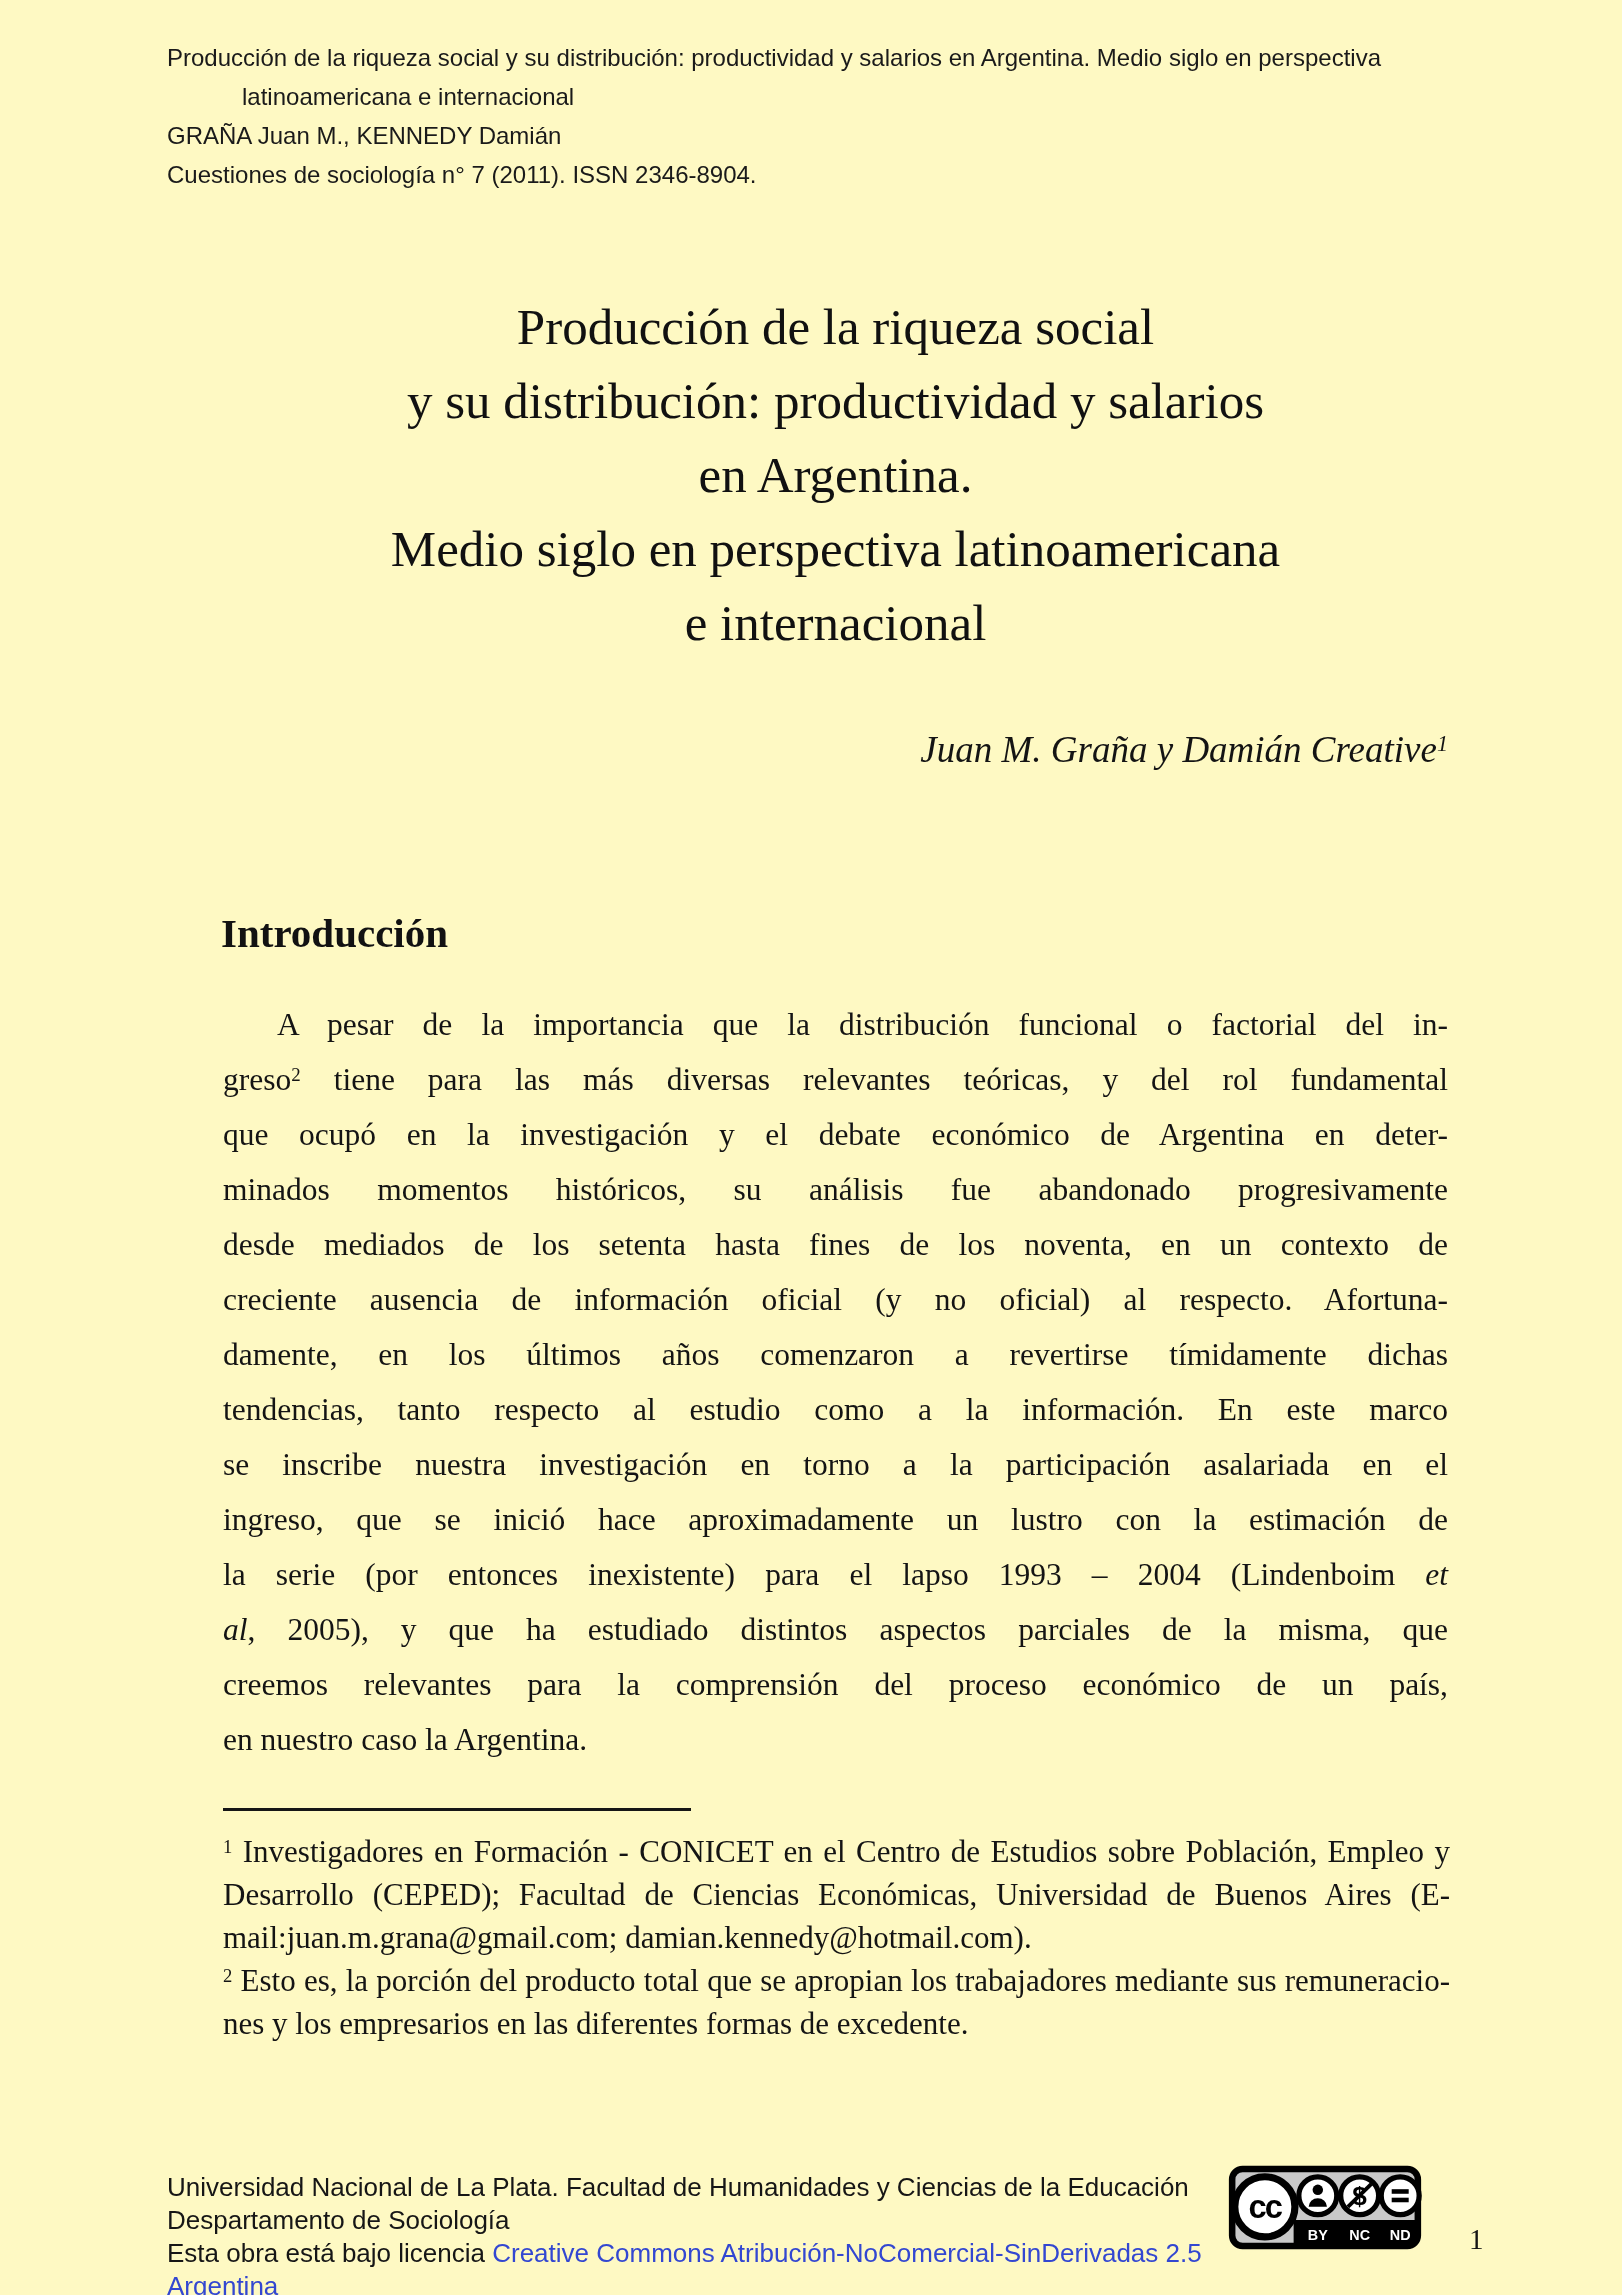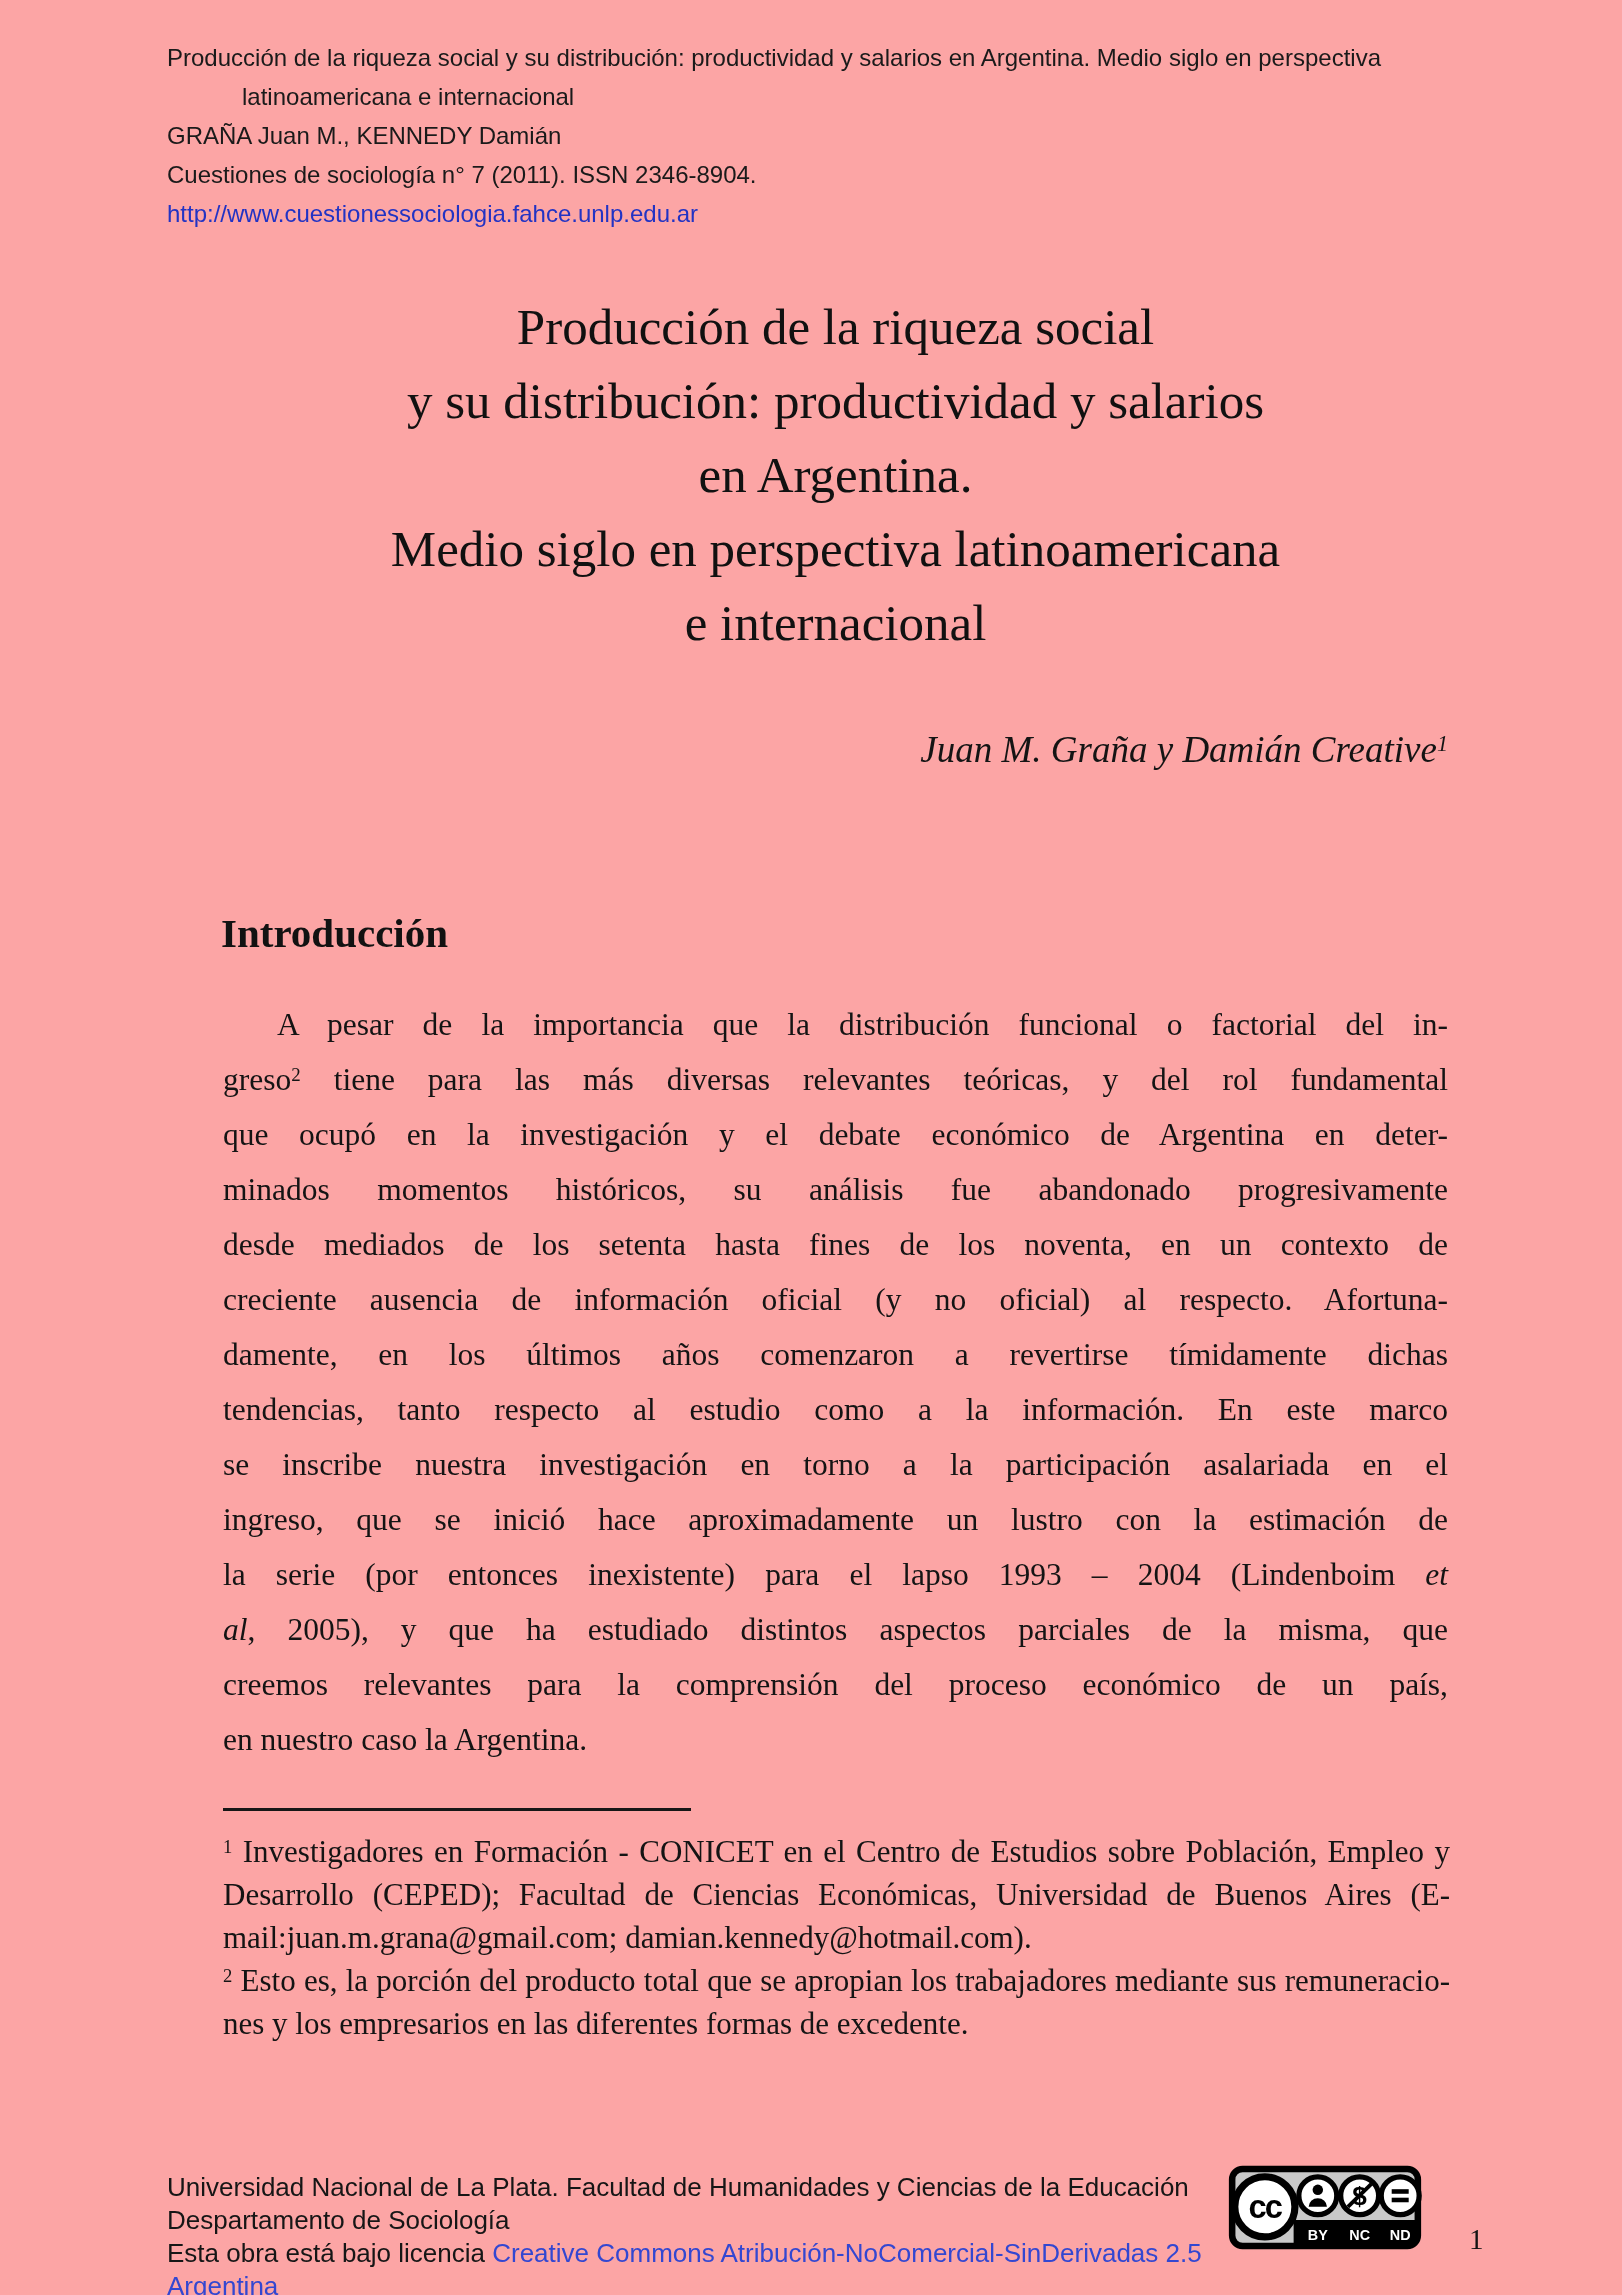--- a/index.html
+++ b/index.html
@@ -1,20 +1,20 @@
 <!DOCTYPE html>
 <html style="font-size:10.5px"><head>
 <meta charset="utf-8">
 <style>
   html, body { margin: 0; padding: 0; background: #ffffff; }
   .page {
     position: relative;
     width: 1622px;
     height: 2295px;
-    background: #fca5a5;
+    background: #fef9c3;
     color: #141414;
     font-family: "Liberation Serif", "DejaVu Serif", serif;
     overflow: hidden;
   }
 
   
   .hdr {
     position: absolute;
     left: 167px;
     top: 38px;
@@ -125,21 +125,20 @@
 </head>
 <body>
 
 <div class="page">
 
   <div class="hdr">
     <div>Producción de la riqueza social y su distribución: productividad y salarios en Argentina. Medio siglo en perspectiva</div>
     <div class="cont">latinoamericana e internacional</div>
     <div>GRAÑA Juan M., KENNEDY Damián</div>
     <div>Cuestiones de sociología n° 7 (2011). ISSN 2346-8904.</div>
-    <div><span class="url">http://www.cuestionessociologia.fahce.unlp.edu.ar</span></div>
   </div>
 
   <div class="title-block">
     <div>Producción de la riqueza social</div>
     <div>y su distribución: productividad y salarios</div>
     <div>en Argentina.</div>
     <div>Medio siglo en perspectiva latinoamericana</div>
     <div>e internacional</div>
   </div>
 

